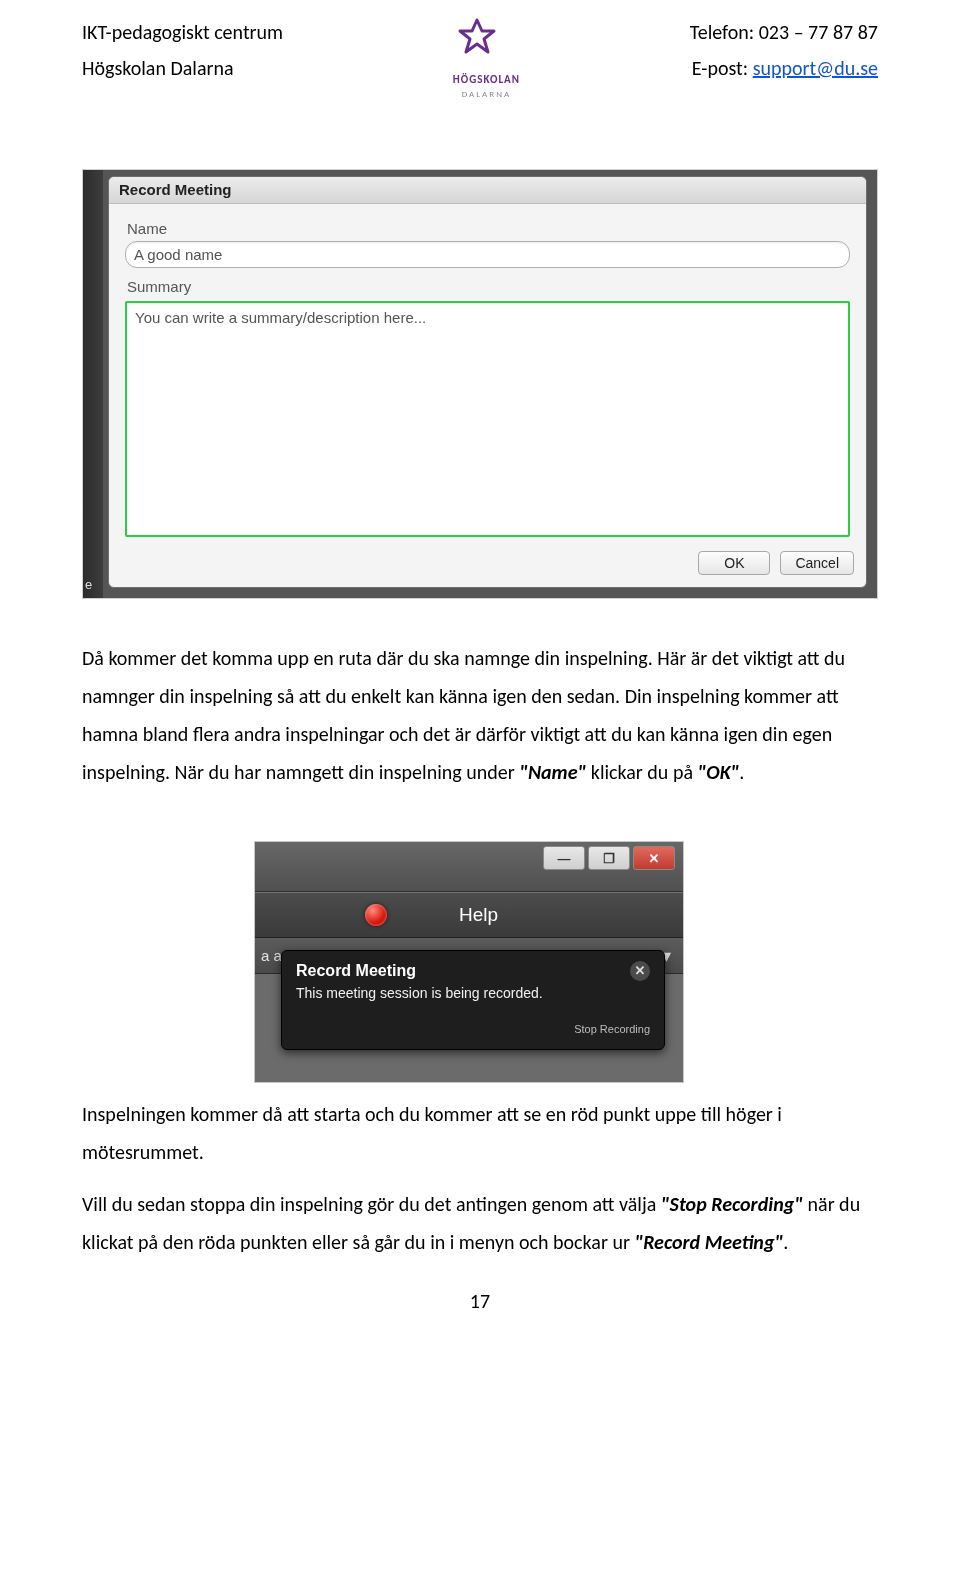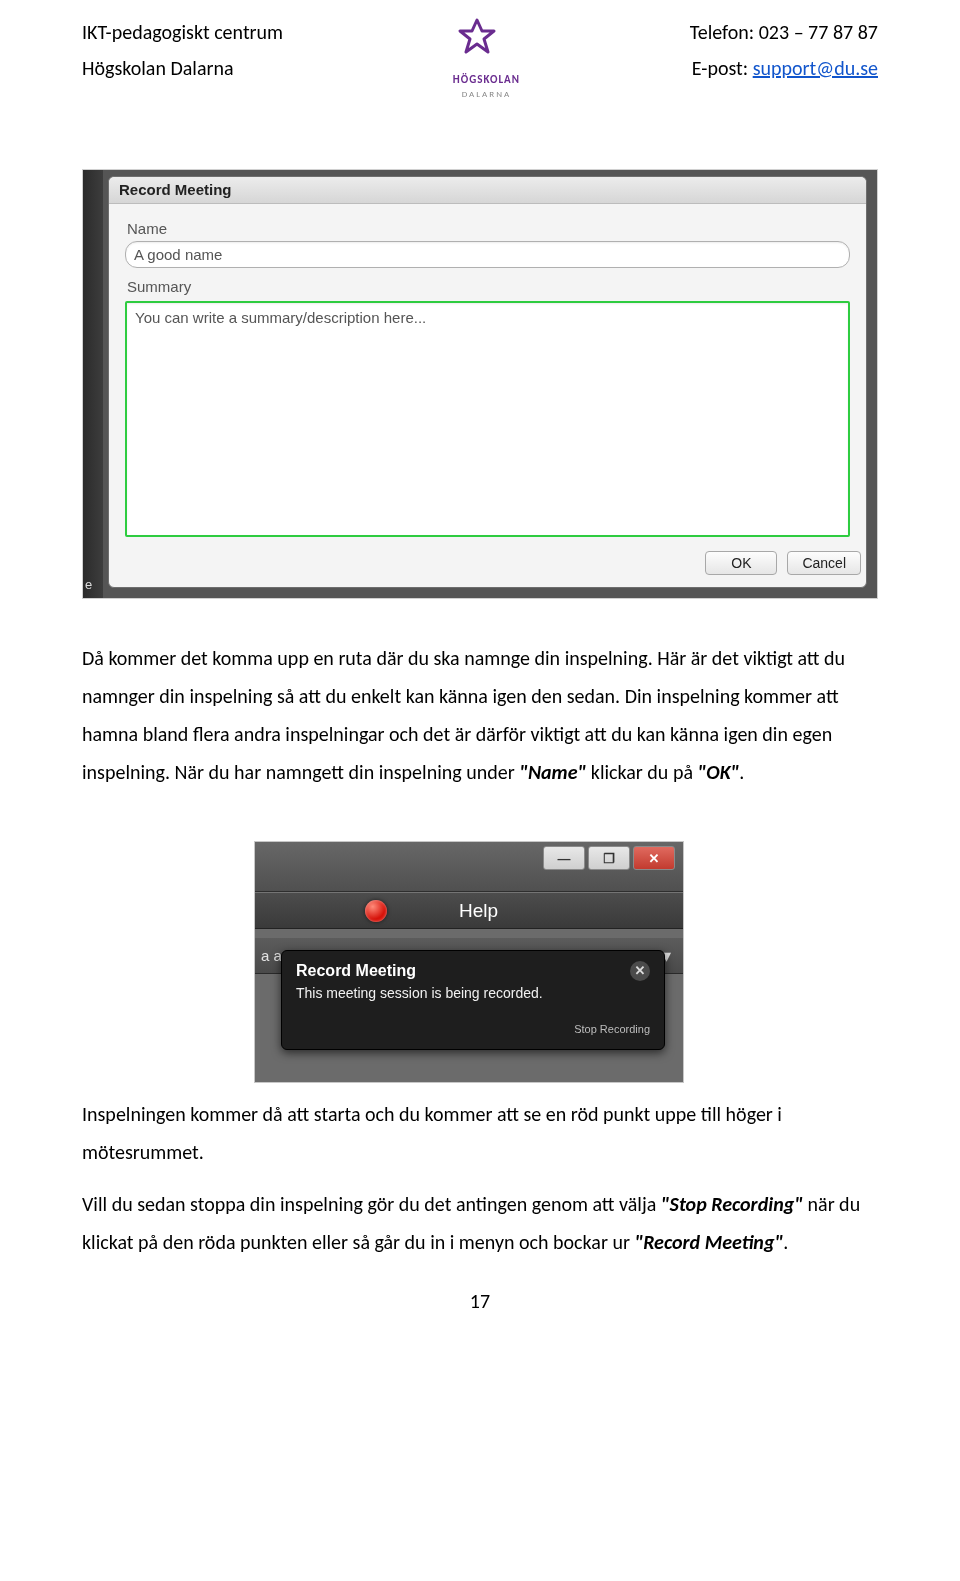--- a/index.html
+++ b/index.html
@@ -72,21 +72,21 @@
     flex:1; margin-top:2px;
     border:2px solid #2ecc40; border-radius:2px;
   }
   .shot1 .summary-inner{
     width:100%; height:100%;
     border:none; resize:none;
     padding:6px 8px; font:400 15px Arial; color:#555;
     box-shadow: inset 0 1px 2px rgba(0,0,0,.08);
   }
   .shot1 .dlg-buttons {
-    padding: 10px 5px 12px 12px;
+    padding: 10px 12px 12px 12px;
     display:flex; justify-content:flex-end; gap:10px;align-items:center;
   }
   .shot1 .btn {
     min-width:72px; padding:3px 14px;
     border:1px solid #a8a8a8; border-radius:4px;
     background: linear-gradient(#fdfdfd,#e6e6e6);
     font:400 14px Arial; color:#222;
   }
   
   p.body-text {
@@ -116,21 +116,21 @@
   }
   .shot2 .winbtns .wb {
     width:42px; height:24px; border-radius:3px;
     background: linear-gradient(#e8e8e8,#cfcfcf);
     border:1px solid #8a8a8a;
     display:flex; align-items:center; justify-content:center;
     font:700 13px Arial; color:#333;
   }
   .shot2 .winbtns .wb.close { background: linear-gradient(#e06a5f,#c23b2f); color:#fff; }
   .shot2 .menubar {
-    position:absolute; left:0; right:0; top:50px; height:37px;
+    position:absolute; left:0; right:0; top:50px; height:46px;
     background: linear-gradient(#4c4c4c,#3a3a3a);
     border-top:1px solid #747474;
     border-bottom:1px solid #222;
     display:flex; align-items:center;
   }
   .shot2 .reddot {
     width:22px;height:22px;border-radius:50%;
     background: radial-gradient(circle at 35% 30%, #ff8b7a, #d6130a 60%);
     margin-left:110px;
     box-shadow:0 0 4px rgba(0,0,0,.6), inset 0 0 3px rgba(255,255,255,.5);

